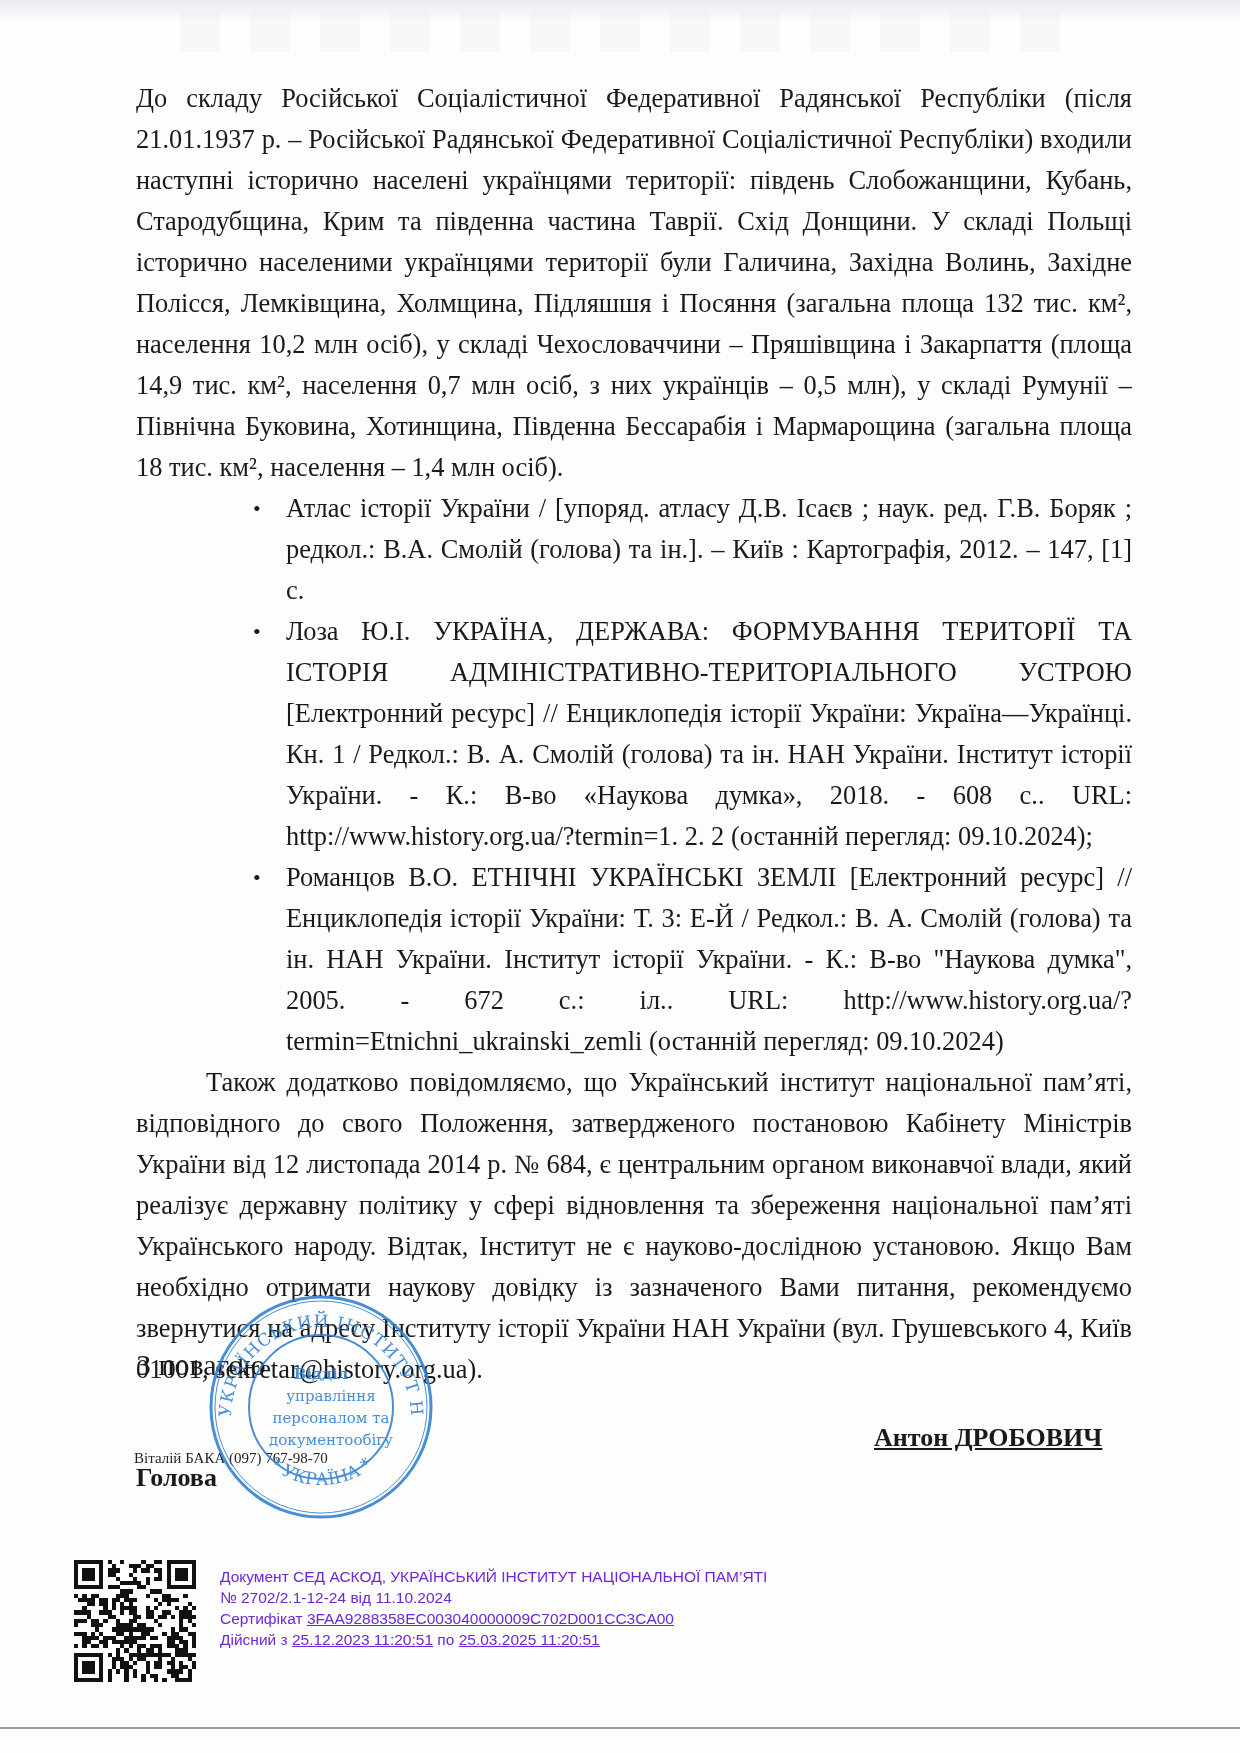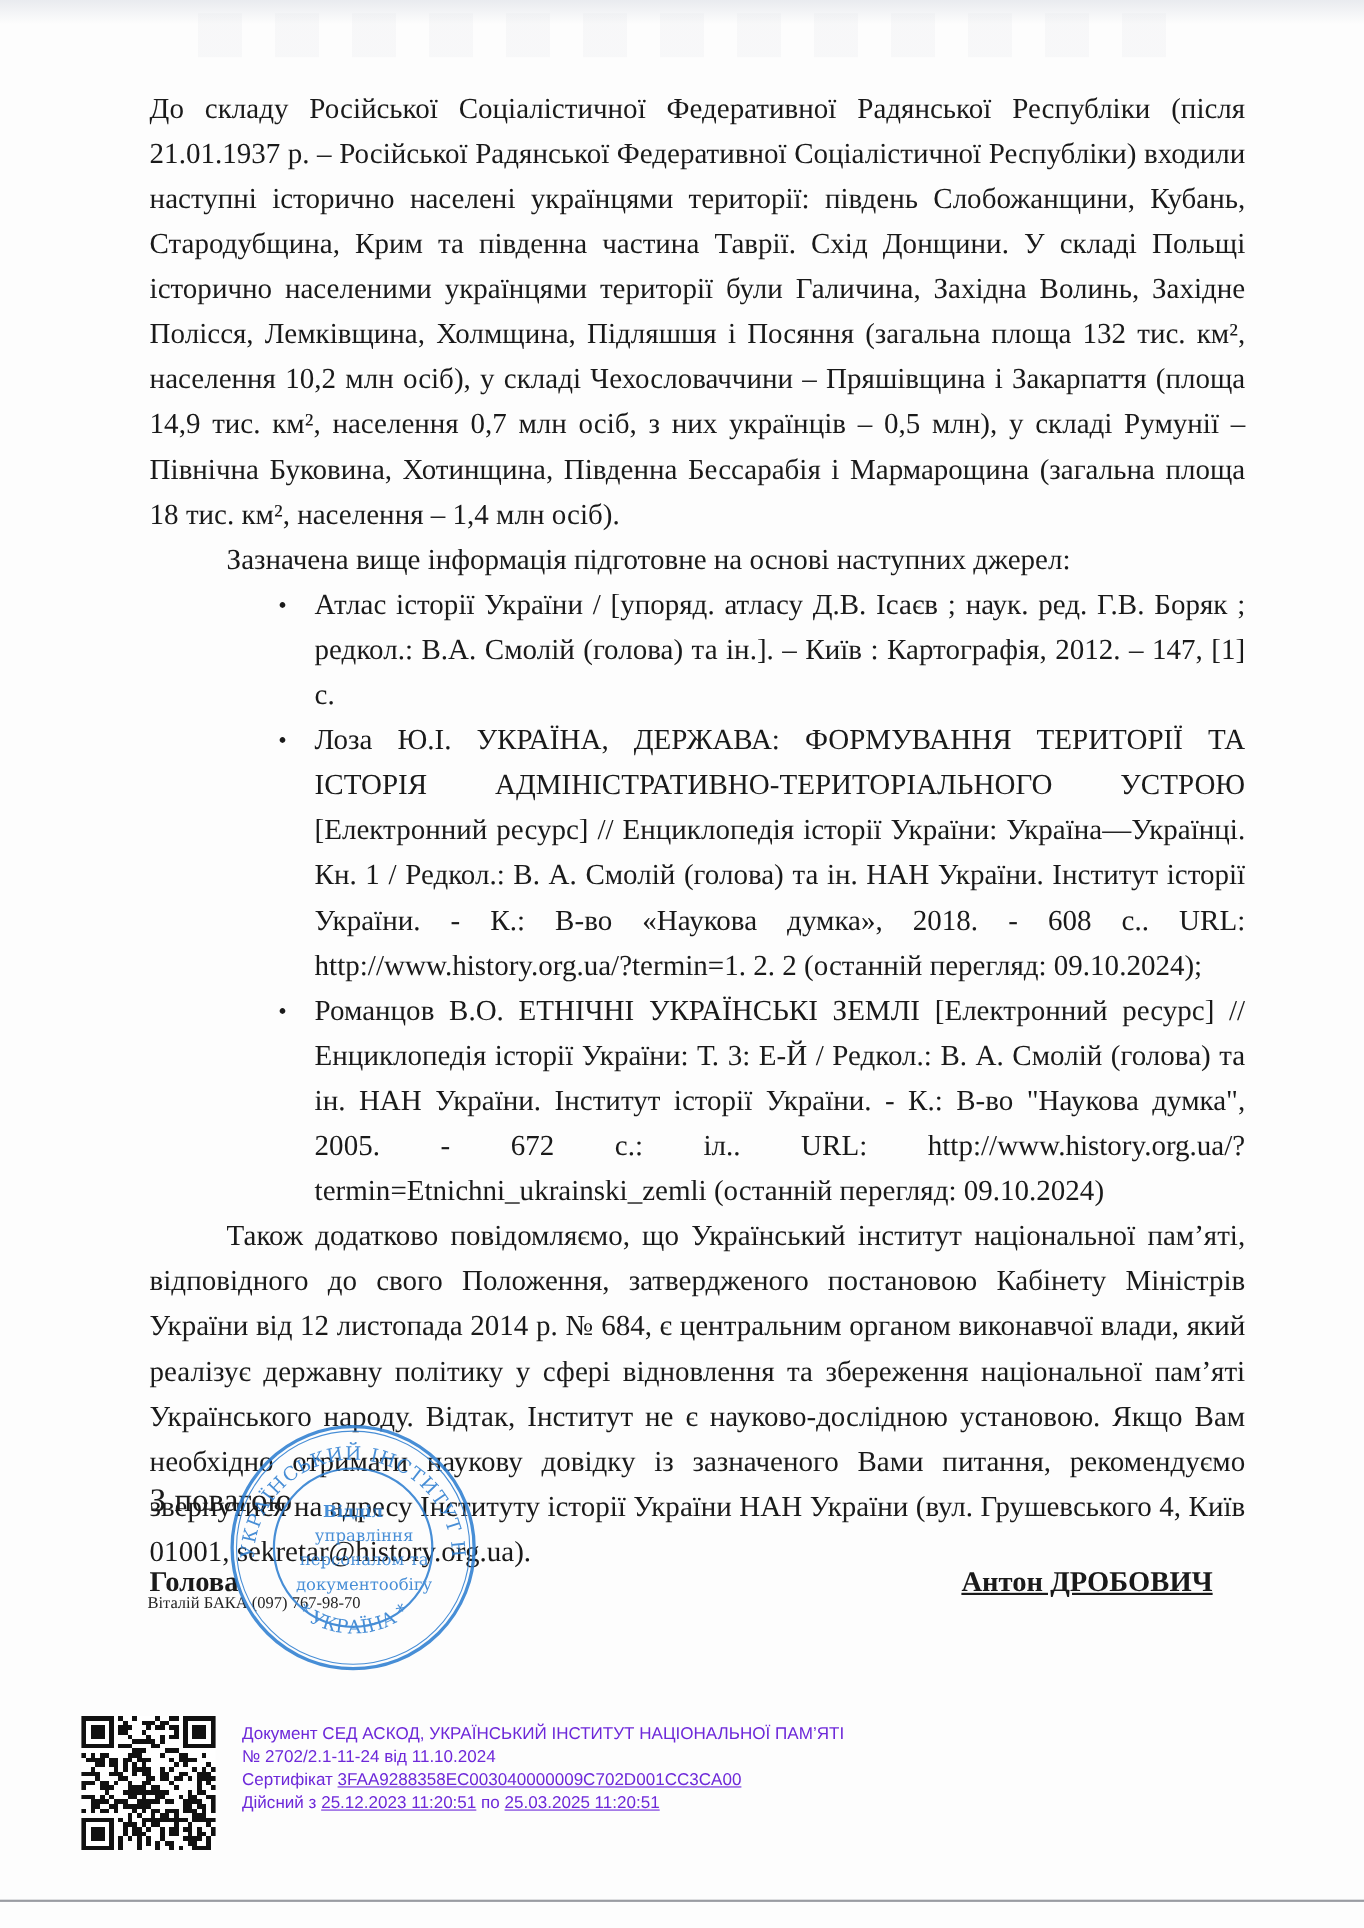--- a/index.html
+++ b/index.html
@@ -23,21 +23,21 @@
     font-size: 26.4px; line-height: 41px; text-align: justify;
   }
   .body-text p { margin: 0; }
   .indent { text-indent: 70px; }
   .sources { list-style: none; margin: 0; padding: 0 0 0 150px; }
   .sources li { position: relative; text-align: justify; }
   .sources li .bullet {
     position: absolute; left: -33px; top: 0; font-size: 22px;
   }
   .closing { position: absolute; left: 136px; top: 1348px; font-size: 30px; }
-  .position { position: absolute; left: 136px; top: 1423px; font-size: 26px; font-weight: bold; }
+  .position { position: absolute; left: 136px; top: 1463px; font-size: 26px; font-weight: bold; }
   .signer { position: absolute; left: 874px; top: 1423px; font-size: 26px; font-weight: bold; text-decoration: underline; }
   .executor { position: absolute; left: 134px; top: 1450px; font-size: 15px; color: #222; }
   .stamp { position: absolute; left: 207px; top: 1293px; width: 228px; height: 228px; opacity: .88; }
   .qr { position: absolute; left: 74px; top: 1560px; width: 122px; height: 122px; }
   .ed-block {
     position: absolute; left: 220px; top: 1566px; width: 620px;
     font-family: "Liberation Sans Narrow", "Liberation Sans", sans-serif;
     font-size: 15.5px; line-height: 21px; color: #6d28d9;
   }
   .ed-block .u { text-decoration: underline; }
@@ -47,21 +47,20 @@
   }
 </style>
 </head>
 <body>
 
 <div class="scan-top"></div>
 <div class="ghost"></div>
 
 <div class="body-text">
   <p>До складу Російської Соціалістичної Федеративної Радянської Республіки (після 21.01.1937 р. – Російської Радянської Федеративної Соціалістичної Республіки) входили наступні історично населені українцями території: південь Слобожанщини, Кубань, Стародубщина, Крим та південна частина Таврії. Схід Донщини. У складі Польщі історично населеними українцями території були Галичина, Західна Волинь, Західне Полісся, Лемківщина, Холмщина, Підляшшя і Посяння (загальна площа 132 тис. км², населення 10,2 млн осіб), у складі Чехословаччини – Пряшівщина і Закарпаття (площа 14,9 тис. км², населення 0,7 млн осіб, з них українців – 0,5 млн), у складі Румунії – Північна Буковина, Хотинщина, Південна Бессарабія і Мармарощина (загальна площа 18 тис. км², населення – 1,4 млн осіб).</p>
-  <p class="indent">Зазначена вище інформація підготовне на основі наступних джерел:</p>
   <ul class="sources">
     <li>
       <span class="bullet">•</span>
       <span>Атлас історії України / [упоряд. атласу Д.В. Ісаєв ; наук. ред. Г.В. Боряк ; редкол.: В.А. Смолій (голова) та ін.]. – Київ : Картографія, 2012. – 147, [1] с.</span>
     </li>
     <li>
       <span class="bullet">•</span>
       <span>Лоза Ю.І. УКРАЇНА, ДЕРЖАВА: ФОРМУВАННЯ ТЕРИТОРІЇ ТА ІСТОРІЯ АДМІНІСТРАТИВНО-ТЕРИТОРІАЛЬНОГО УСТРОЮ [Електронний ресурс] // Енциклопедія історії України: Україна—Українці. Кн. 1 / Редкол.: В. А. Смолій (голова) та ін. НАН України. Інститут історії України. - К.: В-во «Наукова думка», 2018. - 608 с.. URL: http://www.history.org.ua/?termin=1. 2. 2 (останній перегляд: 09.10.2024);</span>
     </li>
     <li>
@@ -427,21 +426,21 @@
   </g>
   <g fill="#111">
     <rect x="2" y="2" width="3" height="3"></rect>
     <rect x="24" y="2" width="3" height="3"></rect>
     <rect x="2" y="24" width="3" height="3"></rect>
   </g>
 </svg>
 
 <div class="ed-block">
   <div>Документ СЕД АСКОД, УКРАЇНСЬКИЙ ІНСТИТУТ НАЦІОНАЛЬНОЇ ПАМ’ЯТІ</div>
-  <div>№ 2702/2.1-11-24 від 11.10.2024</div>
+  <div>№ 2702/2.1-12-24 від 11.10.2024</div>
   <div>
     <span>Сертифікат</span>
     <span class="u">3FAA9288358EC003040000009C702D001CC3CA00</span>
   </div>
   <div>
     <span>Дійсний з</span>
     <span class="u">25.12.2023 11:20:51</span>
     <span>по</span>
     <span class="u">25.03.2025 11:20:51</span>
   </div>

